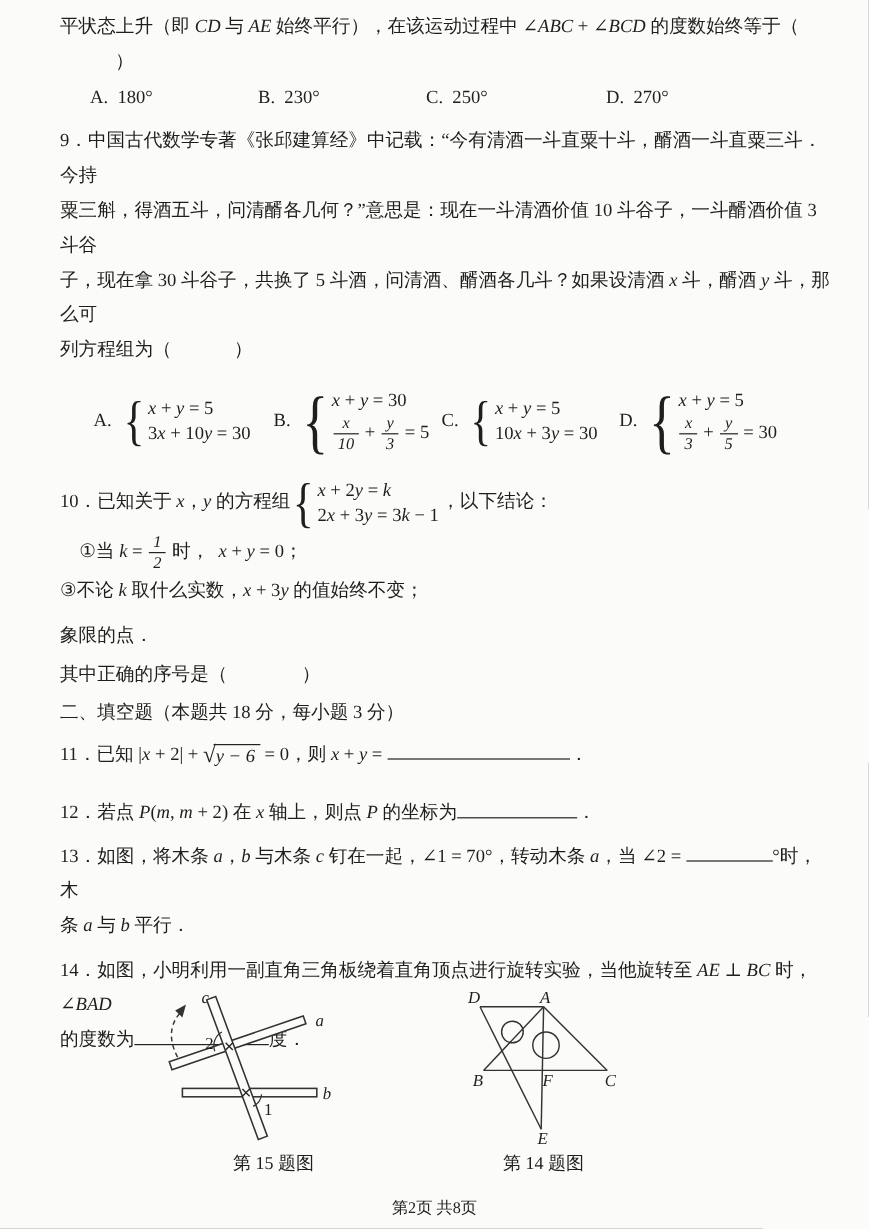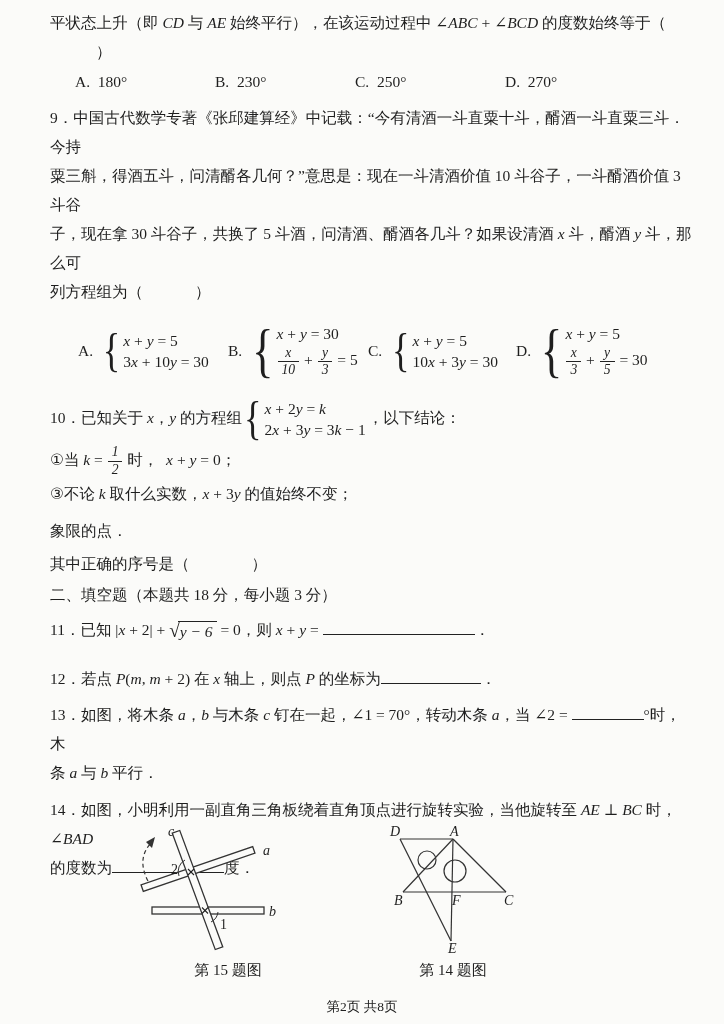--- a/index.html
+++ b/index.html
@@ -32,21 +32,21 @@
   .q8opts{margin:0 0 12px 25px;}
   .q8opts .opt:nth-child(1){width:140px;}
   .q8opts .opt:nth-child(2){width:140px;}
   .q8opts .opt:nth-child(3){width:150px;}
   .q9opts{margin:6px 0 10px 28px;align-items:center;height:78px;}
   .q9opts .opt{display:inline-flex;align-items:center;}
   .q9opts .opt:nth-child(1){width:150px;}
   .q9opts .opt:nth-child(2){width:140px;}
   .q9opts .opt:nth-child(3){width:148px;}
   .q10stem{margin:2px 0 6px;}
-  .itemfrac{margin-bottom:2px;}
+  .itemfrac{margin-bottom:2px;margin-left:16px;}
   .item{margin-bottom:8px;}
   .item4b{margin-bottom:4px;}
   .prompt{margin-bottom:2px;}
   .q10opts{margin:0 0 14px 25px;}
   .q10opts .opt:nth-child(1){width:170px;}
   .q10opts .opt:nth-child(2){width:151px;}
   .q10opts .opt:nth-child(3){width:139px;}
   .section-title{margin-bottom:6px;}
   .q11{margin-bottom:20px;}
   .q12{margin-bottom:7px;}

